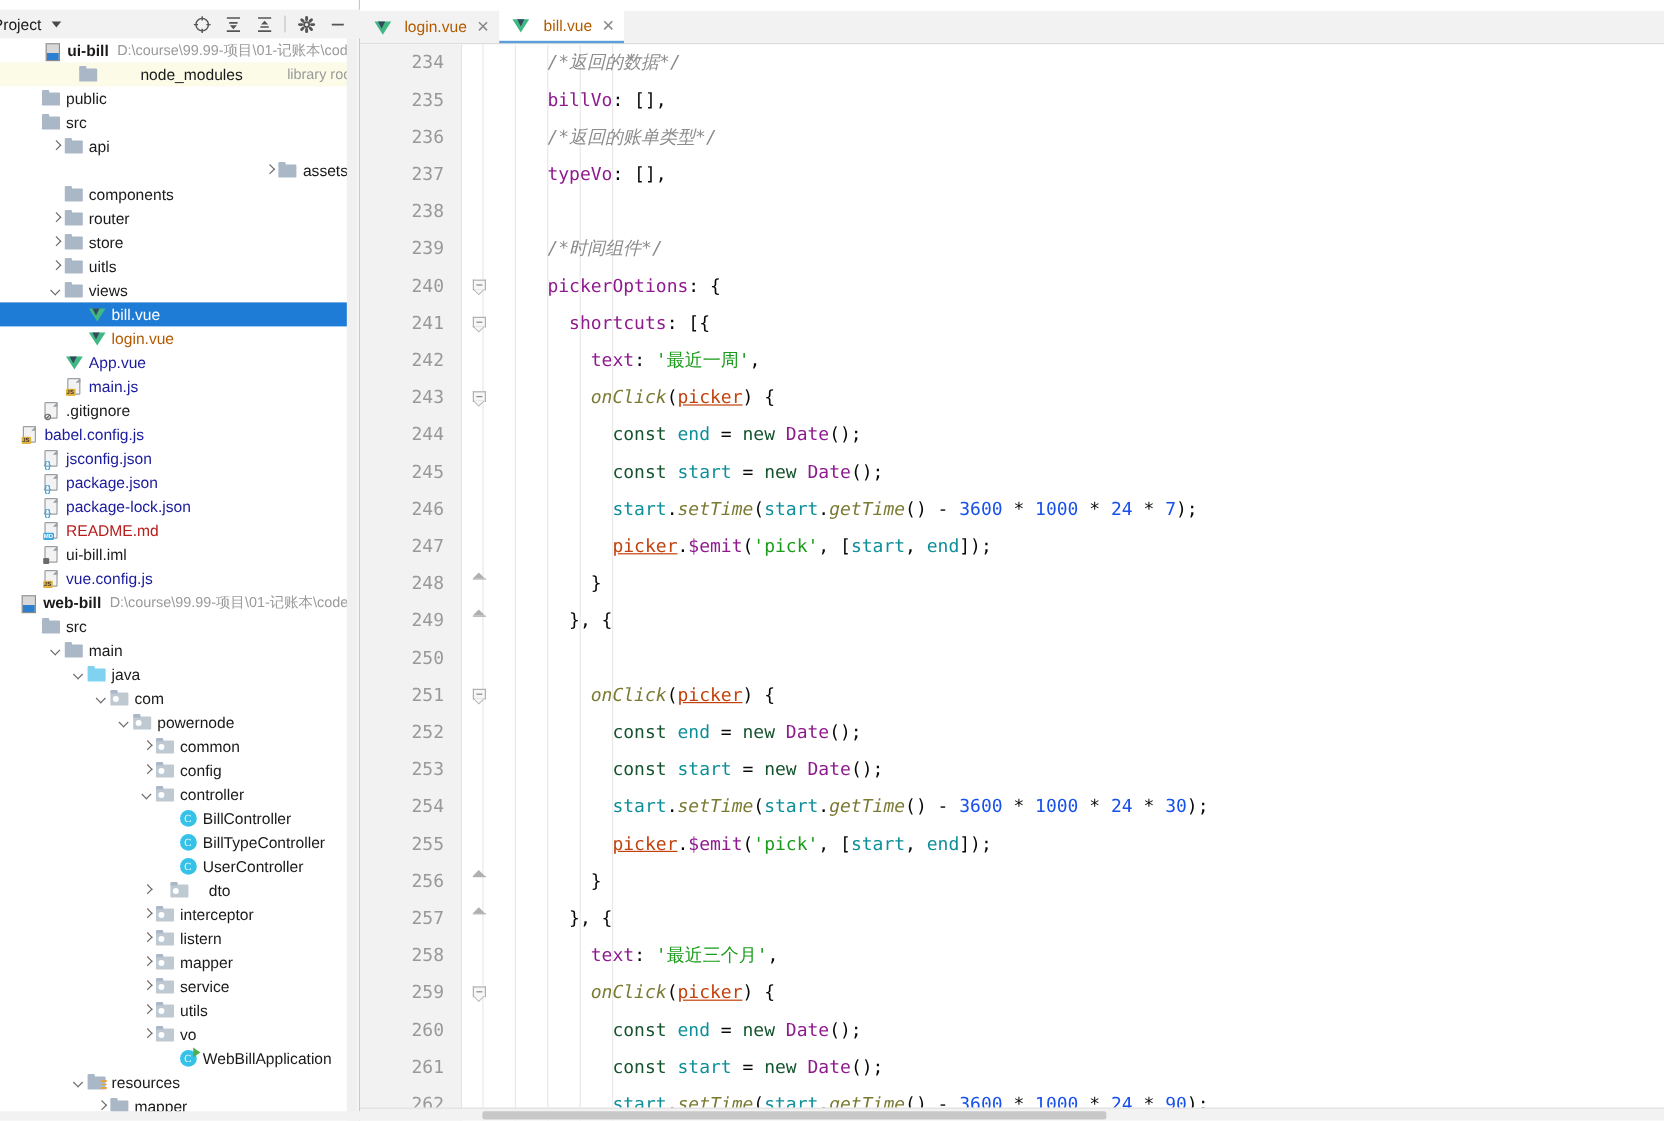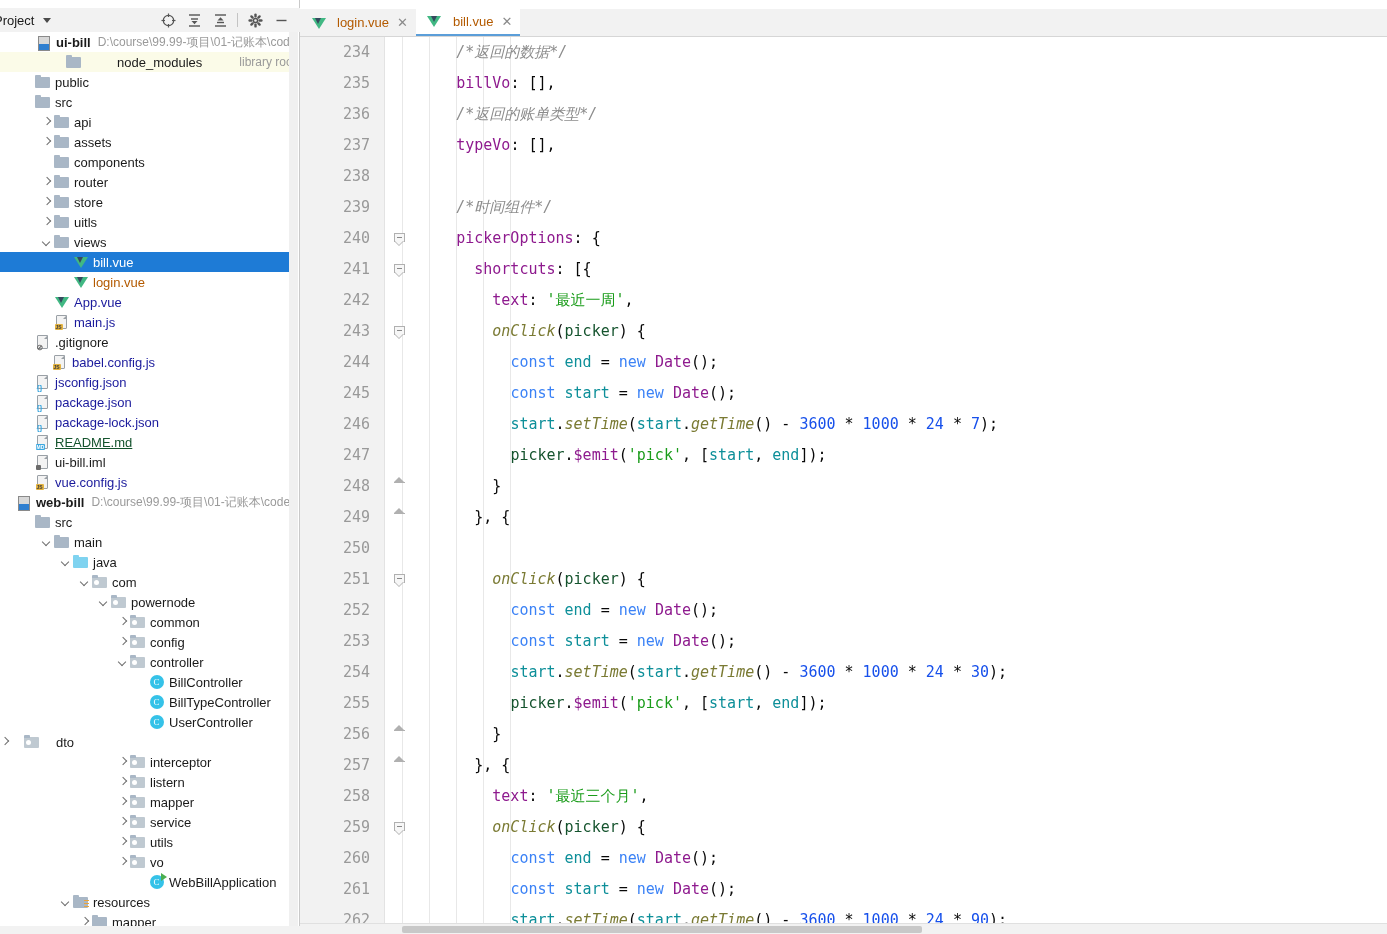--- a/index.html
+++ b/index.html
@@ -114,21 +114,21 @@
   }
   .ico { flex: 0 0 auto; display: inline-flex; align-items: center; justify-content: center; width: 17px; height: 16px; margin-right: 4px; }
   .lbl { font-size: 13px; }
   .lbl.b { font-weight: bold; }
   .path { color: #9a9a9a; font-size: 12px; margin-left: 7px; }
   .secondary { color: #9a9a9a; font-size: 12px; margin-left: 6px; }
   .lbl.vue { color: #b35a00; }
   .lbl.appvue { color: #1a1a9c; }
   .lbl.js { color: #1a1a9c; }
   .lbl.json { color: #1a1a9c; }
-  .lbl.md { color: #14532d; text-decoration: underline; }
+  .lbl.md { color: #b91c1c; }
   .lbl.iml { color: #1a1a1a; }
   .lbl.cls { color: #1a1a1a; }
   .lbl.gi { color: #1a1a1a; }
 
   .vscroll-track {
     position: absolute; right: 1px; top: 32px;
     width: 9px; height: 902px;
     background: #f0f0f0;
   }
 
@@ -338,27 +338,27 @@
 
   
   .iguide {
     position: absolute; top: 0; width: 1px; height: 897px;
     background: #e8e8e8;
   }
 
   
   .c-comment  { color: #8c8c8c; font-style: italic; }
   .c-prop     { color: #8e1a8e; }
-  .c-keyword  { color: #3b82f6; }
+  .c-keyword  { color: #14532d; }
   .c-func     { color: #7a7a33; font-style: italic; }
   .c-string   { color: #1a9c1a; }
   .c-num      { color: #1750eb; text-align: center; }
   .c-type     { color: #8e1a8e; }
   .c-ident    { color: #0d8f99; }
-  .c-param    { color: #14532d; }
+  .c-param    { color: #c2410c; text-decoration: underline; }
   .c-plain    { color: #080808; }
   .c-field    { color: #8e1a8e; }
 
   
   .hscroll {
     position: absolute; left: 0; bottom: 0;
     width: 1087px; height: 11px;
     background: #f2f2f2;
     border-top: 1px solid #e0e0e0;
   }
@@ -483,21 +483,21 @@
         </div>
         <div class="row" style="padding-left: 42px;">
           <span class="arrow r"></span>
           <span class="ico">
             <span class="folder">
               <i></i>
             </span>
           </span>
           <span class="lbl">api</span>
         </div>
-        <div class="row" style="padding-left: 42px;">
+        <div class="row" style="padding-left: 42px; justify-content: flex-end;">
           <span class="arrow r"></span>
           <span class="ico">
             <span class="folder">
               <i></i>
             </span>
           </span>
           <span class="lbl">assets</span>
         </div>
         <div class="row" style="padding-left: 42px;">
           <span class="arrow "></span>
@@ -578,21 +578,21 @@
         <div class="row" style="padding-left: 23px;">
           <span class="arrow "></span>
           <span class="ico">
             <span class="fileico">
               <span class="pg"></span>
               <span class="bdg gi">⊘</span>
             </span>
           </span>
           <span class="lbl gi">.gitignore</span>
         </div>
-        <div class="row" style="padding-left: 40px;">
+        <div class="row" style="padding-left: 5px;">
           <span class="arrow "></span>
           <span class="ico">
             <span class="fileico">
               <span class="pg"></span>
               <span class="bdg js">JS</span>
             </span>
           </span>
           <span class="lbl js">babel.config.js</span>
         </div>
         <div class="row" style="padding-left: 23px;">
@@ -749,21 +749,21 @@
           </span>
           <span class="lbl cls">BillTypeController</span>
         </div>
         <div class="row" style="padding-left: 137px;">
           <span class="arrow "></span>
           <span class="ico">
             <span class="clsico">C</span>
           </span>
           <span class="lbl cls">UserController</span>
         </div>
-        <div class="row" style=" gap: 12px;">
+        <div class="row" style="padding-left: 118px; gap: 12px;">
           <span class="arrow r"></span>
           <span class="ico">
             <span class="folder pkg">
               <i></i>
             </span>
           </span>
           <span class="lbl">dto</span>
         </div>
         <div class="row" style="padding-left: 118px;">
           <span class="arrow r"></span>

